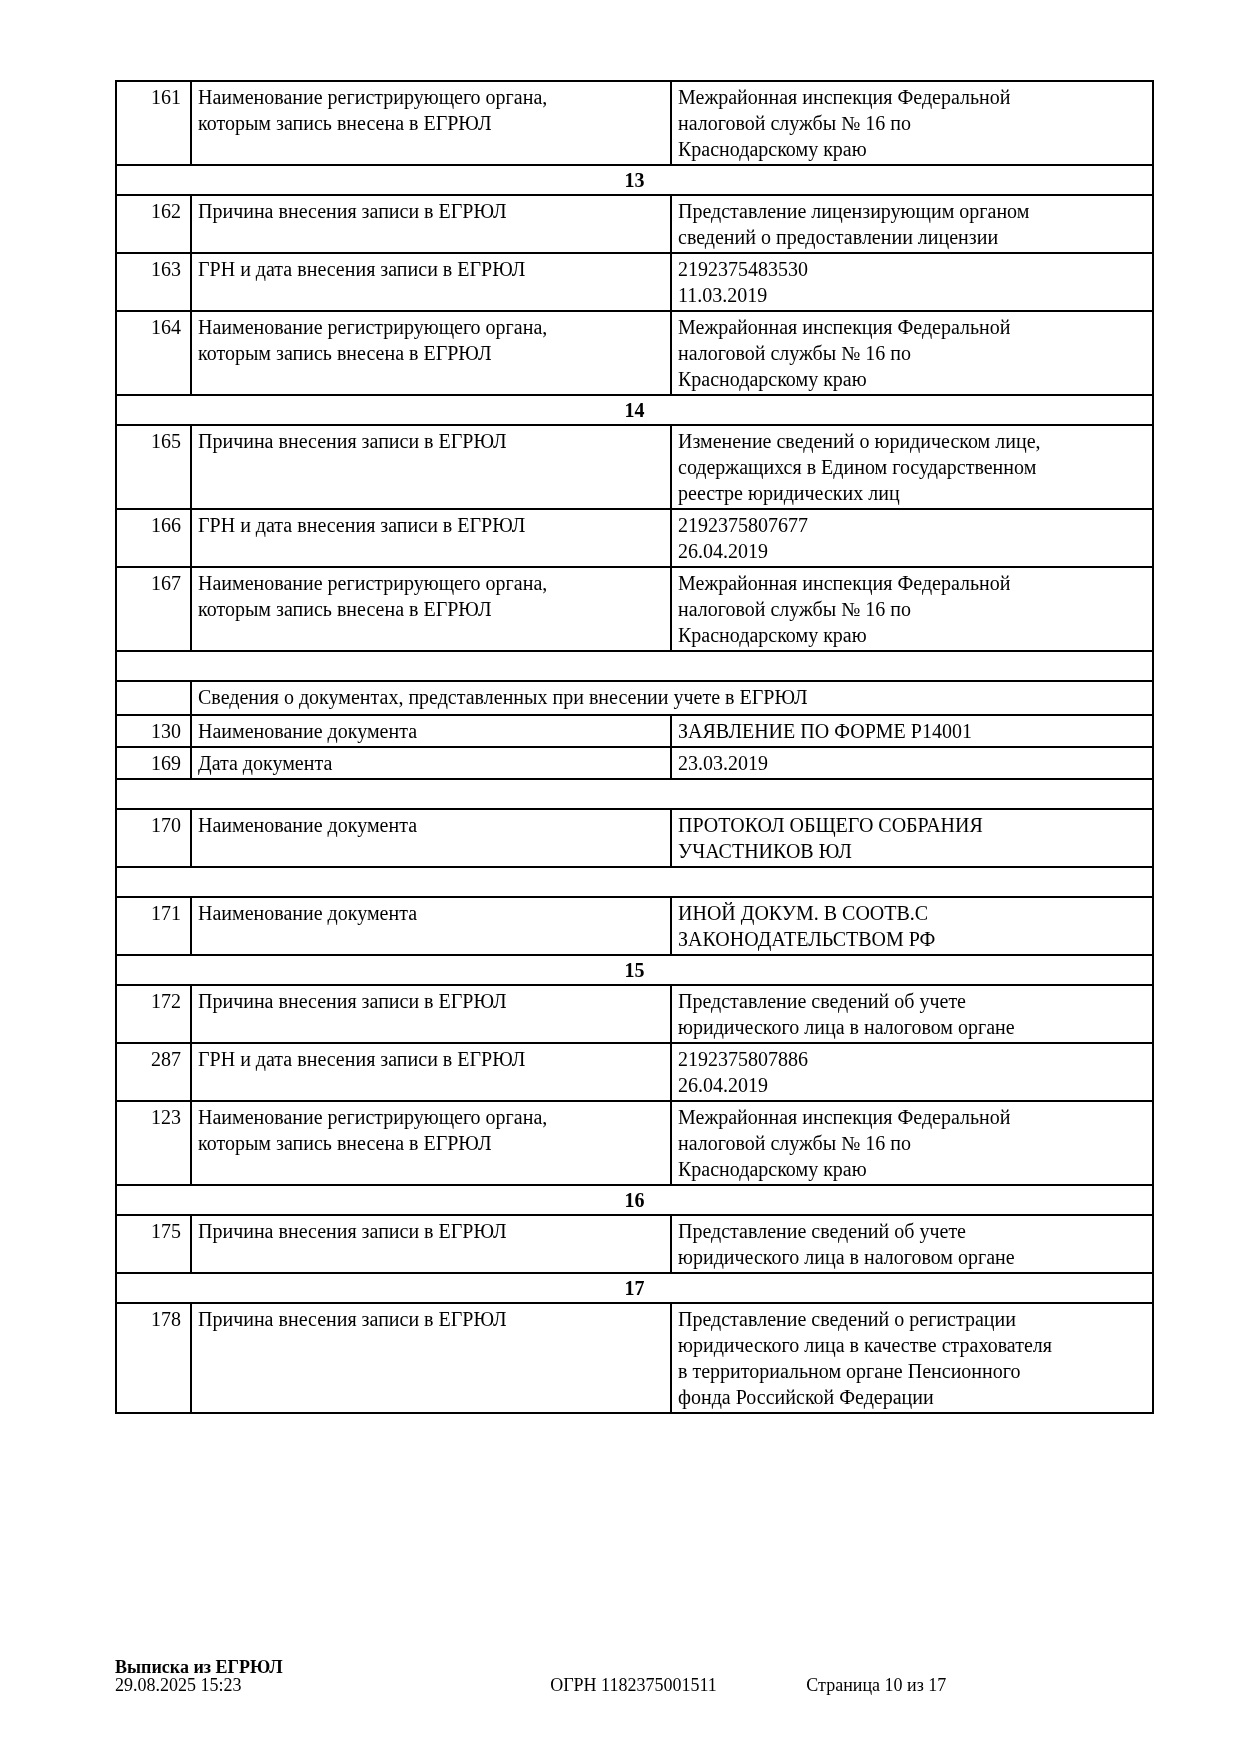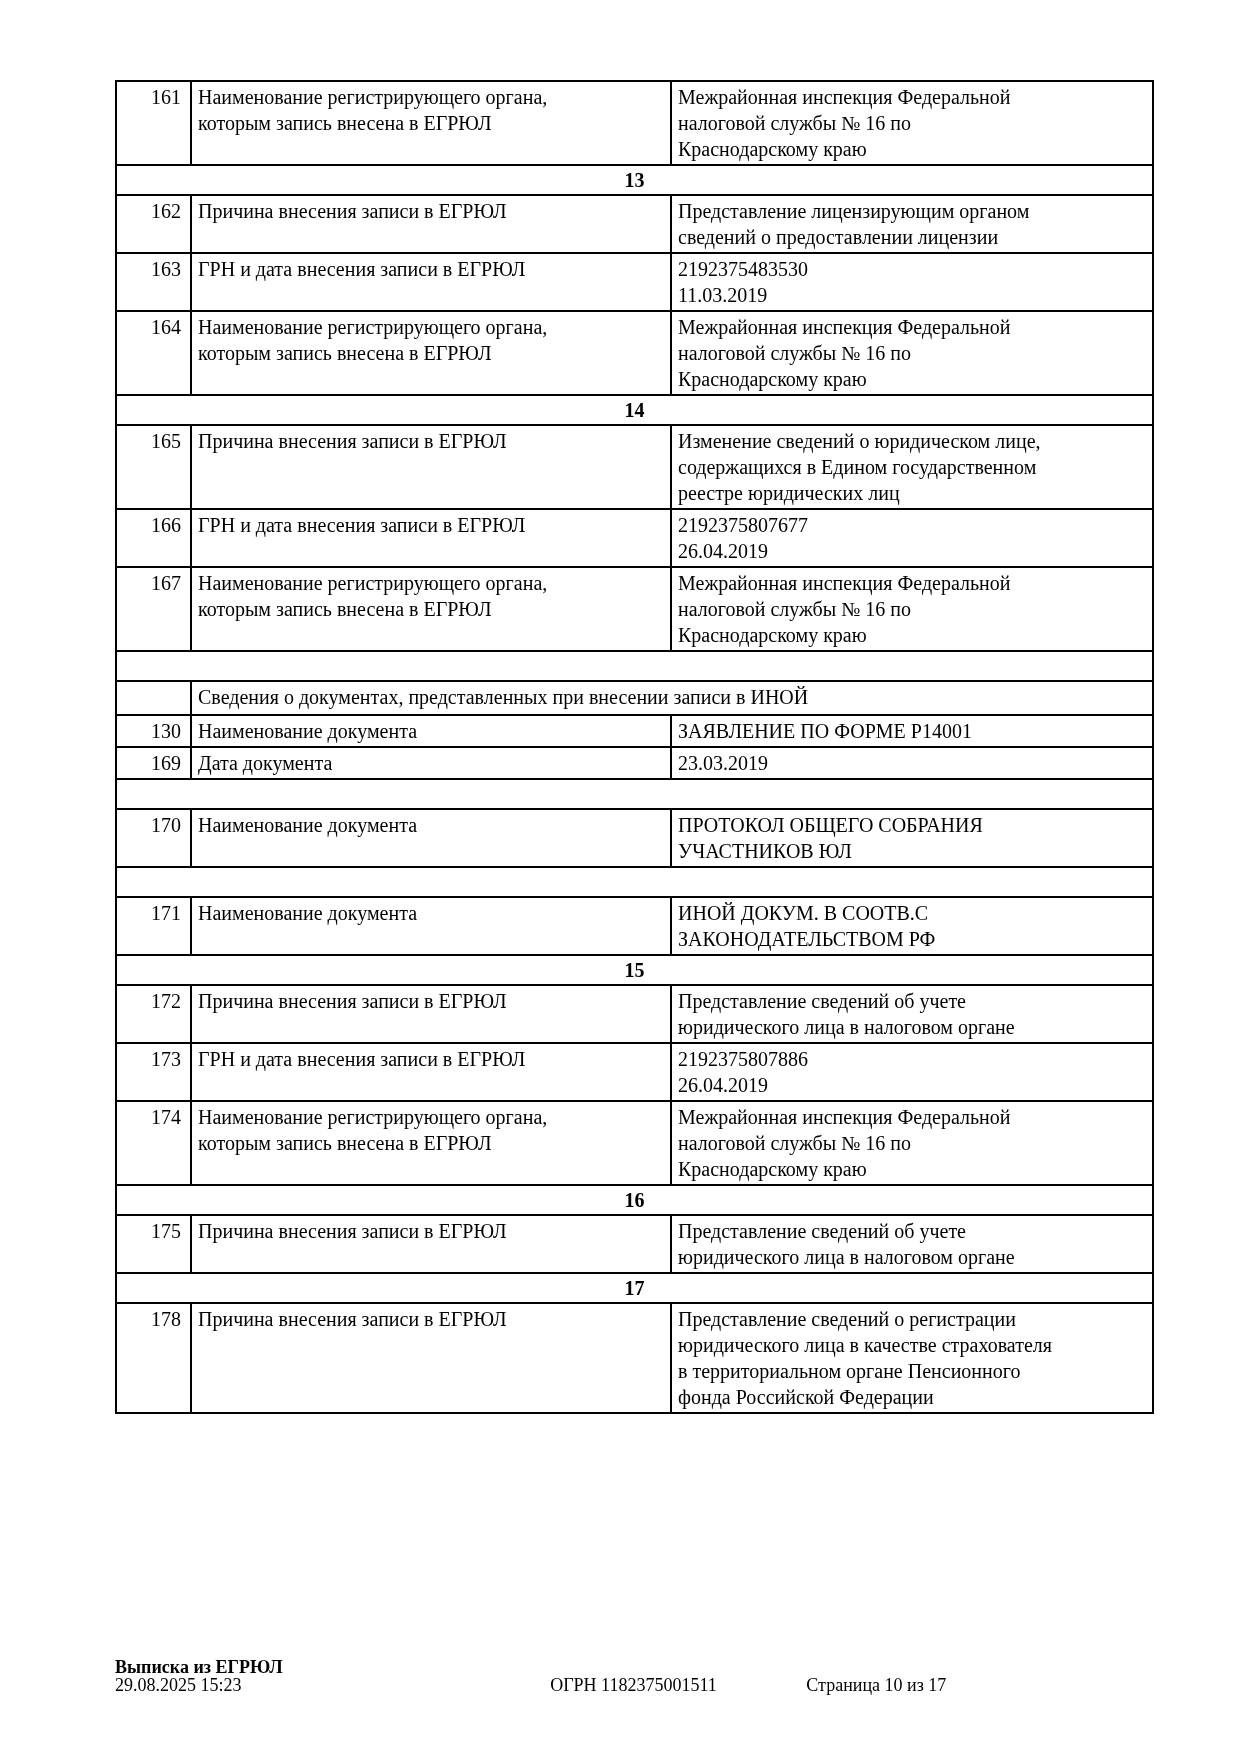--- a/index.html
+++ b/index.html
@@ -125,21 +125,21 @@
 которым запись внесена в ЕГРЮЛ</td>
           <td class="c-value">Межрайонная инспекция Федеральной
 налоговой службы № 16 по
 Краснодарскому краю</td>
         </tr>
         <tr>
           <td class="c-empty" colspan="3"></td>
         </tr>
         <tr>
           <td class="c-num"></td>
-          <td class="c-header" colspan="2">Сведения о документах, представленных при внесении записи в ИНОЙ</td>
+          <td class="c-header" colspan="2">Сведения о документах, представленных при внесении учете в ЕГРЮЛ</td>
         </tr>
         <tr>
           <td class="c-num">130</td>
           <td class="c-label">Наименование документа</td>
           <td class="c-value">ЗАЯВЛЕНИЕ ПО ФОРМЕ Р14001</td>
         </tr>
         <tr>
           <td class="c-num">169</td>
           <td class="c-label">Дата документа</td>
           <td class="c-value">23.03.2019</td>
@@ -165,27 +165,27 @@
         <tr>
           <td class="c-section" colspan="3">15</td>
         </tr>
         <tr>
           <td class="c-num">172</td>
           <td class="c-label">Причина внесения записи в ЕГРЮЛ</td>
           <td class="c-value">Представление сведений об учете
 юридического лица в налоговом органе</td>
         </tr>
         <tr>
-          <td class="c-num">173</td>
+          <td class="c-num">287</td>
           <td class="c-label">ГРН и дата внесения записи в ЕГРЮЛ</td>
           <td class="c-value">2192375807886
 26.04.2019</td>
         </tr>
         <tr>
-          <td class="c-num">174</td>
+          <td class="c-num">123</td>
           <td class="c-label">Наименование регистрирующего органа,
 которым запись внесена в ЕГРЮЛ</td>
           <td class="c-value">Межрайонная инспекция Федеральной
 налоговой службы № 16 по
 Краснодарскому краю</td>
         </tr>
         <tr>
           <td class="c-section" colspan="3">16</td>
         </tr>
         <tr>

